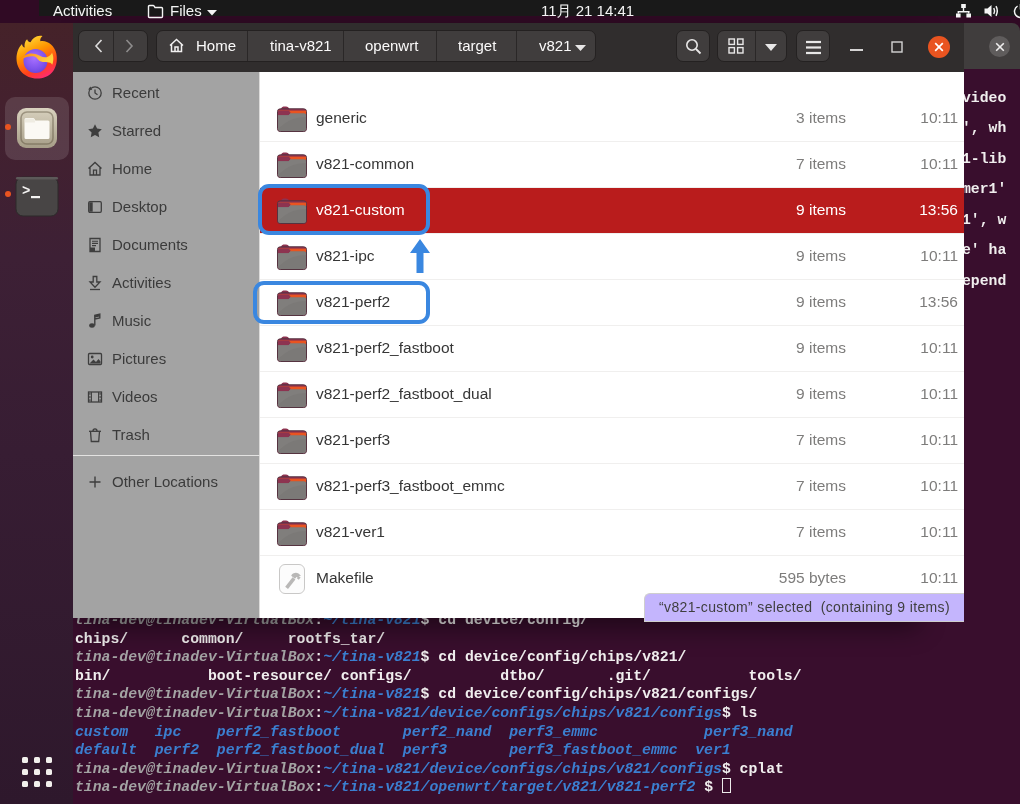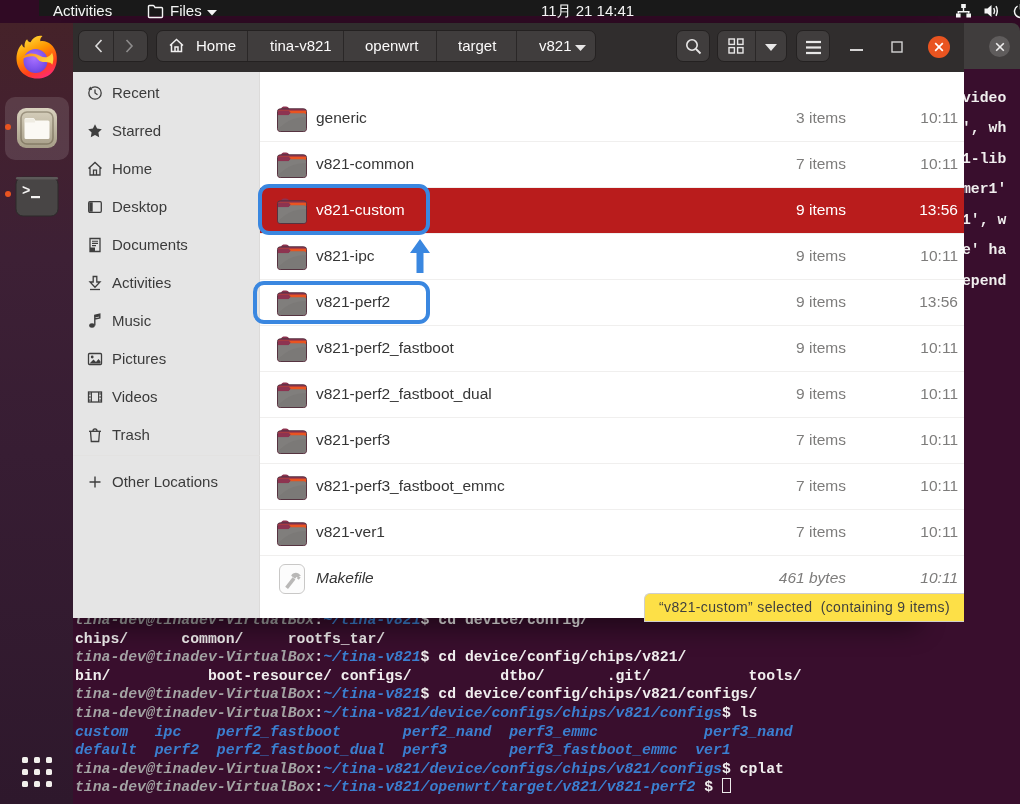--- a/index.html
+++ b/index.html
@@ -26,40 +26,40 @@
   #termtext { left:75px; top:611px; z-index:6; font:bold 14.78px "Liberation Mono",monospace; line-height:18.6px; white-space:pre; color:#f0eeee; }
   #termright { left:962px; top:83px; z-index:6; font:bold 14.78px "Liberation Mono",monospace; line-height:30.45px; white-space:pre; color:#f0eeee; }
 
   
   #win { left:73px; top:23px; width:836px; height:595px; z-index:10; box-shadow:10px 10px 24px rgba(0,0,0,.45); }
   #headerbar { left:0; top:0; width:891px; height:49px; background:#302d2d; }
   .hbtn { position:absolute; top:7px; height:32px; background:#403d3d; border:1px solid #242121; border-radius:7px; }
   .pathsep { position:absolute; top:0; width:1px; height:30px; background:#2a2727; }
   .hbtxt { color:#fbfafa; font-size:15px; }
 
-  #sidebar { left:0; top:49px; width:187px; height:546px; background:#e5e5e5; border-right:1px solid #dcdbda; }
+  #sidebar { left:0; top:49px; width:187px; height:546px; background:#a3a3a3; border-right:1px solid #dcdbda; }
   .sbitem { position:absolute; left:14px; font-size:15px; color:#3b3b3b; }
   #filearea { left:187px; top:49px; width:704px; height:546px; background:#ffffff; }
 
   
   #colhdr { left:0px; top:0px; width:704px; height:24px; border-bottom:1px solid #e8e8e8; font-weight:bold; font-size:15px; color:#949392; }
   .vline { position:absolute; top:0; width:1px; height:24px; background:#e2e1e0; }
 
   
   .row { position:absolute; left:0; width:704px; height:46px; border-bottom:1px solid #f0efee; }
   .rname { position:absolute; left:56px; top:13px; font-size:15.5px; color:#363636; }
   .rsize { position:absolute; right:118px; top:13px; font-size:15.5px; color:#7d7c7b; }
   .rtime { position:absolute; right:6px; top:13px; font-size:15.5px; color:#7d7c7b; }
   .sel { background:#b91c1c; }
   .sel .rname,.sel .rsize,.sel .rtime { color:#ffffff; }
 
   .folder { position:absolute; left:16px; top:8px; width:32px; height:29px; }
 
   
-  #statuspop { left:571px; top:570px; width:320px; height:29px; background:#fde047; border:1px solid #cfcecd; border-right:none; border-radius:6px 0 0 0; z-index:20; font-size:14px; letter-spacing:0.35px; color:#3f3f3f; line-height:27px; text-align:center; }
+  #statuspop { left:571px; top:570px; width:320px; height:29px; background:#c4b5fd; border:1px solid #cfcecd; border-right:none; border-radius:6px 0 0 0; z-index:20; font-size:14px; letter-spacing:0.35px; color:#3f3f3f; line-height:27px; text-align:center; }
 
   
   .annot { position:absolute; border:4px solid #3a87e0; border-radius:11px; z-index:30; }
 </style>
 </head>
 <body>
 
 <svg width="0" height="0" style="position:absolute">
   <defs>
     <g id="fldr">
@@ -314,31 +314,31 @@
         <span class="rtime">10:11</span>
     </div>
     <div class="row" style="top:438px;">
       <svg class="folder" viewBox="0 0 32 29">
           <use href="#fldr"></use>
         </svg>
         <span class="rname">v821-ver1</span>
         <span class="rsize">7 items</span>
         <span class="rtime">10:11</span>
     </div>
-    <div class="row" style="top:484px; border-bottom:none;font-style:italic;">
+    <div class="row" style="top:484px; border-bottom:none;">
       <svg class="mkicon" style="position:absolute;left:19px;top:8px;" width="26" height="30" viewBox="0 0 26 30">
         <rect x="0.5" y="0.5" width="25" height="29" rx="5.5" fill="#fcfcfc" stroke="#c9c8c7"></rect>
         <g fill="#b9b8b7">
             <path d="M6.2 22.8 L13.6 13.3 L16.4 15.5 L9 25 Z"></path>
             <path d="M12.9 10.6 C14.6 8.4 17.6 8 19.5 9.6 L22 11.7 L20.2 11.9 L19.3 13.4 L17.5 12.9 L16 14.8 L12.2 11.8 Z"></path>
             <path d="M17.8 14.2 L19.6 11.9 L21.6 13.5 L19.8 15.8 Z"></path>
           </g>
       </svg>
         <span class="rname">Makefile</span>
-        <span class="rsize">461 bytes</span>
+        <span class="rsize">595 bytes</span>
         <span class="rtime">10:11</span>
     </div>
   </div>
   <div id="statuspop" class="abs">“v821-custom” selected&nbsp; (containing 9 items)</div>
 </div>
 
 <div id="topbar" class="abs">
   <div class="abs act">Activities</div>
   <svg class="abs" style="left:108px;top:4px;" width="17" height="15" viewBox="0 0 17 15">
       <path d="M1.5 12.5 L1.5 2.5 Q1.5 1.5 2.5 1.5 L6 1.5 Q6.8 1.5 7.2 2.2 L8 3.5 L14.5 3.5 Q15.5 3.5 15.5 4.5 L15.5 12.5 Q15.5 13.5 14.5 13.5 L2.5 13.5 Q1.5 13.5 1.5 12.5 Z" fill="none" stroke="#f5f5f5" stroke-width="1.4"></path>

